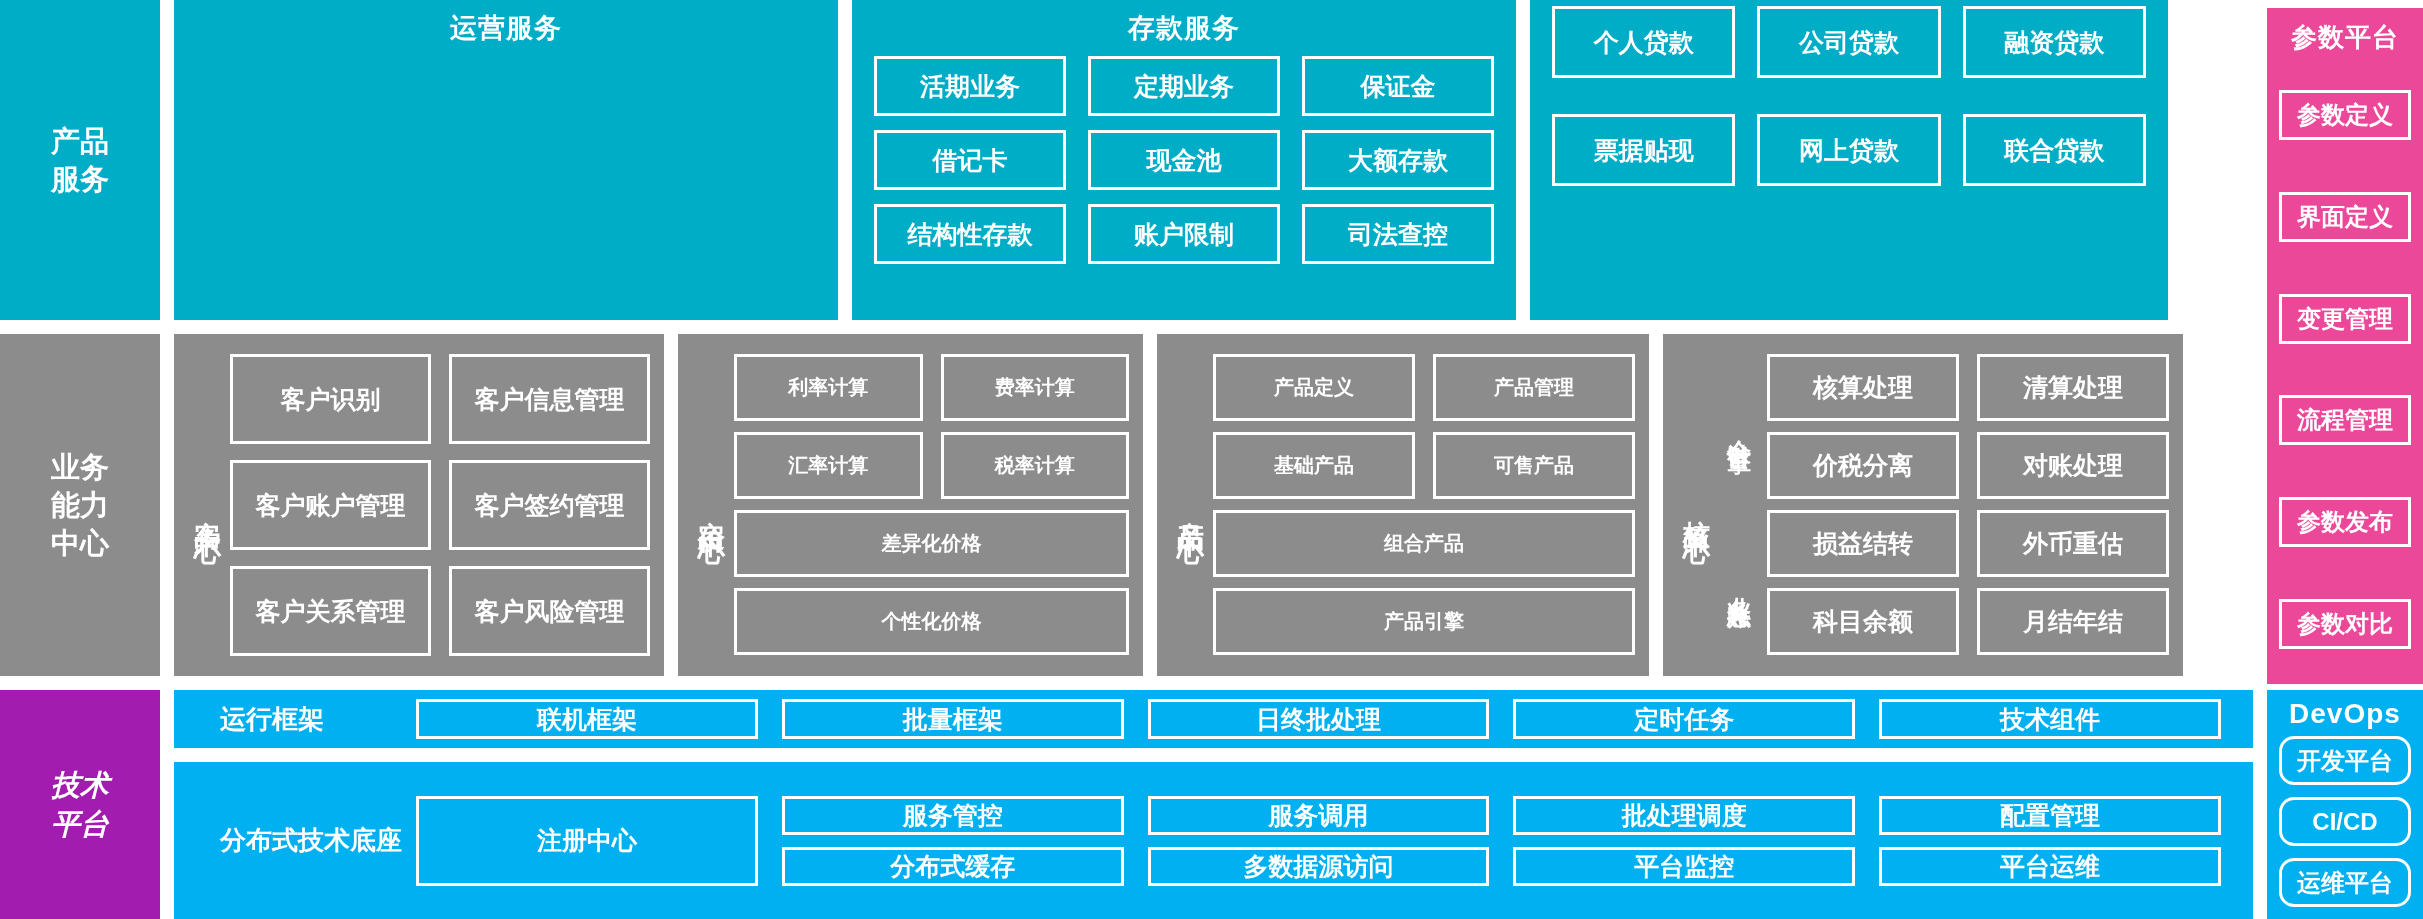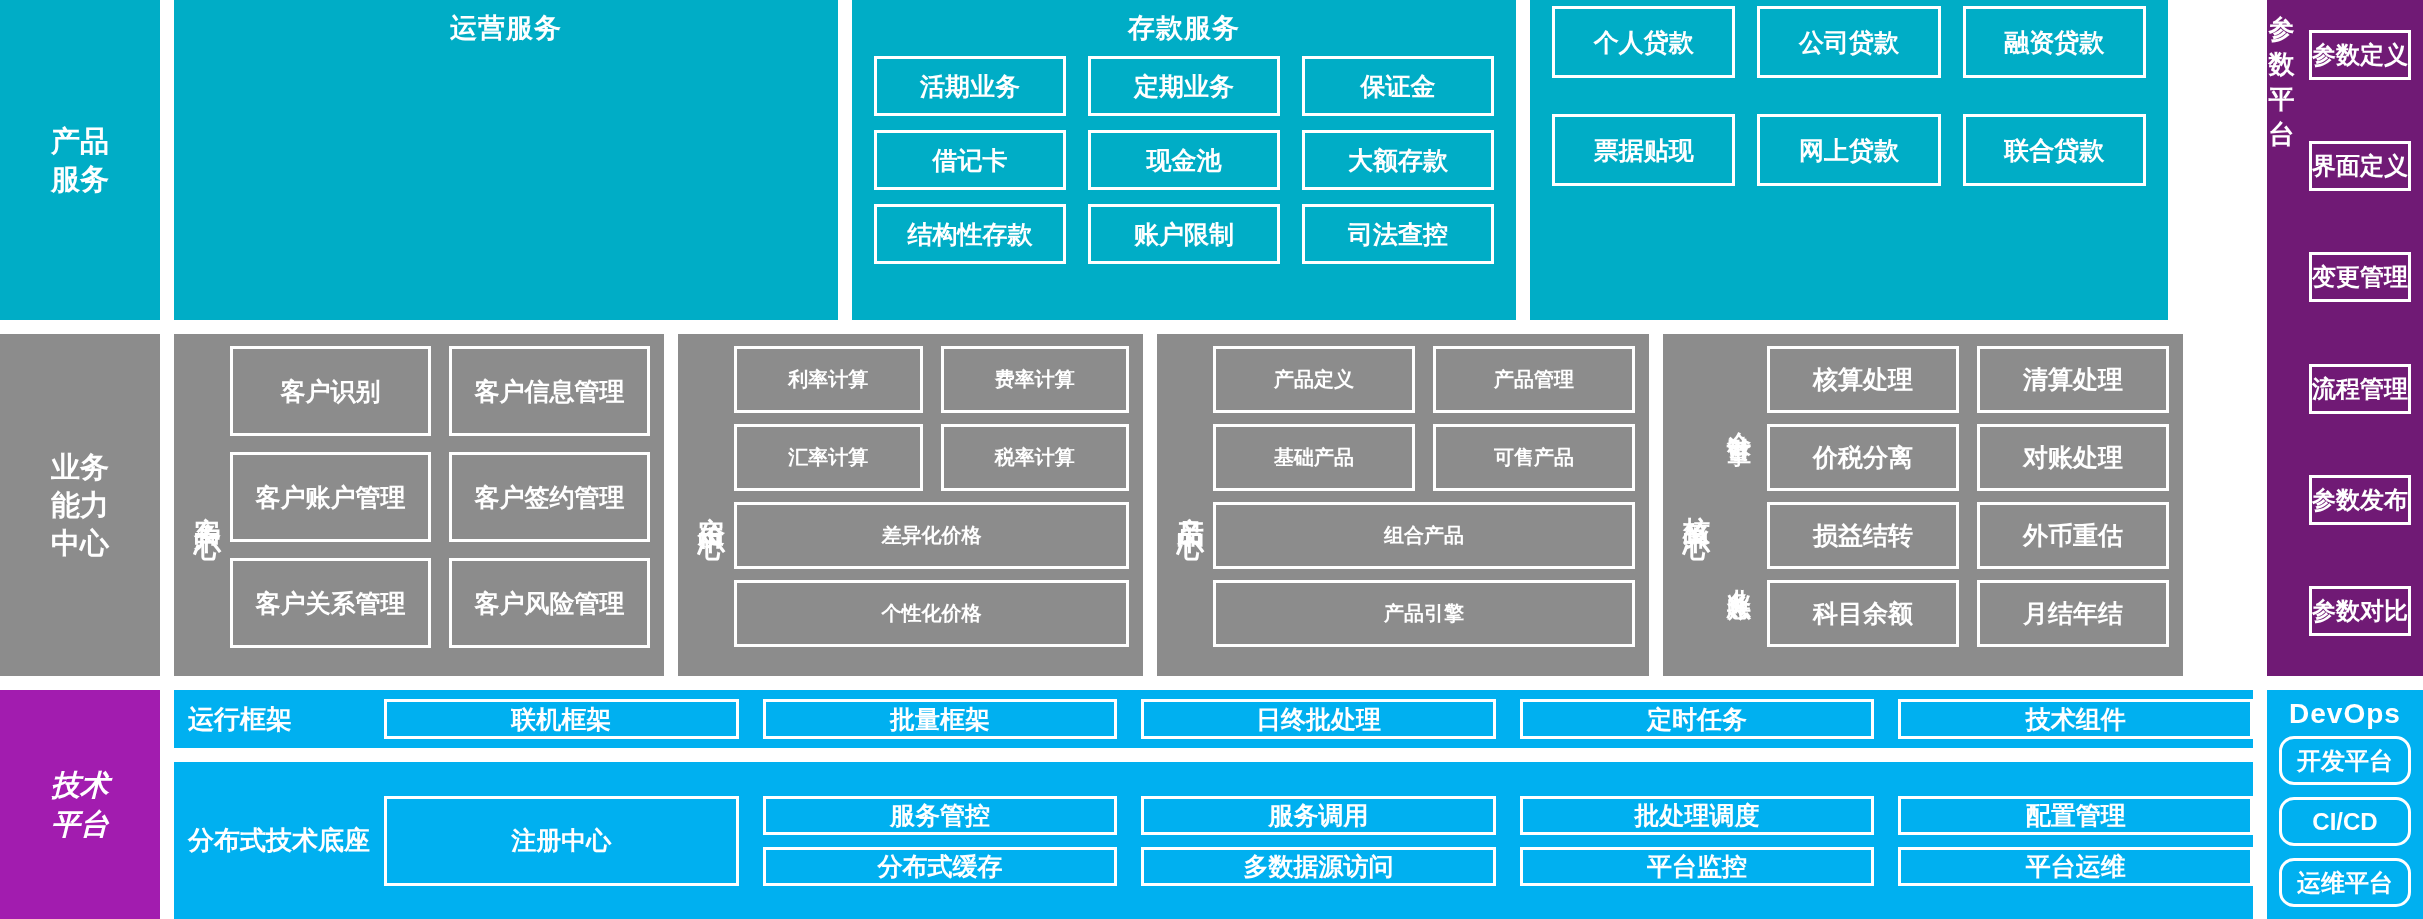--- a/index.html
+++ b/index.html
@@ -49,33 +49,33 @@
   #dep-panel   { flex:0 0 664px; }
   #loan-panel  { flex:0 0 638px; }
 
   #ops-panel .grid3, #loan-panel .grid3 { gap:36px 22px; padding-top:6px; }
   #ops-panel .grid3 .cell, #loan-panel .grid3 .cell { height:72px; }
   #dep-panel .grid3 { gap:14px 22px; }
   #dep-panel .grid3 .cell { height:60px; }
 
   
   #param-panel {
-    position:absolute; right:0; top:0; width:156px; height:676px;
-    background:#701a75; display:flex; flex-direction:row;
+    position:absolute; right:0; top:8px; width:156px; height:676px;
+    background:#ec4899; display:flex; flex-direction:column;
   }
   #param-panel .panel-title { font-size:26px; padding-top:12px; }
   #param-panel .plist { flex:1; display:flex; flex-direction:column; justify-content:space-around; padding:4px 12px 14px 12px; gap:9px; }
   #param-panel .cell { height:50px; font-size:24px; }
 
   
   .gray { background:#8C8C8C; }
   .mid-band { height:342px; }
   .mid-band .side-label { font-size:29px; }
 
-  .center-panel { display:flex; align-items:stretch; padding:12px 14px 12px 10px;justify-content:center; }
+  .center-panel { display:flex; align-items:stretch; padding:20px 14px 12px 10px;justify-content:center; }
   .vlabel {
     flex:0 0 46px; display:flex; align-items:center; justify-content:center;
     font-size:27px; font-weight:bold; writing-mode:vertical-rl; text-orientation:upright;
     letter-spacing:5px; line-height:1;
   }
   .vlabel.narrow { flex:0 0 40px; font-size:24px; letter-spacing:3px; }
   .center-body { flex:1; display:flex; flex-direction:column; gap:11px; }
   .rowpair { display:flex; gap:18px; }
   .rowpair .cell { flex:1; font-size:20px; }
   .center-body .cell { height:67px; }
@@ -91,21 +91,21 @@
   #acct-center .vstack { display:flex; flex-direction:column; flex:1; gap:11px; }
   #acct-center .subgroup { display:flex; align-items:stretch; gap:8px; }
   #acct-center .cell { height:67px; font-size:25px; }
 
   
   .blue { background:#a21caf;font-style:italic; }
   .bot-band { height:229px; }
   .bot-band .side-label { font-size:29px; }
 
   #tech-stack { flex:1; display:flex; flex-direction:column; gap:14px; }
-  .tech-row { background:#00B0F0; display:flex; align-items:center; padding:0 0; }
+  .tech-row { background:#00B0F0; display:flex; align-items:center; padding:0 32px; }
   .tech-row .rowlabel { flex:0 0 210px; font-size:26px; font-weight:bold; padding-left:14px; }
   .tech-row .cells { flex:1; display:flex; gap:24px; }
   .tech-row .cells .cell { flex:1; font-size:25px; }
 
   #run-row { height:58px; }
   #run-row .cells .cell { height:40px; }
   #base-row { flex:1; }
   #base-row .cells { flex-direction:row; }
   #base-row .colcell { flex:1; display:flex; flex-direction:column; gap:12px; justify-content:center; }
   #base-row .colcell .cell { height:38px; }

